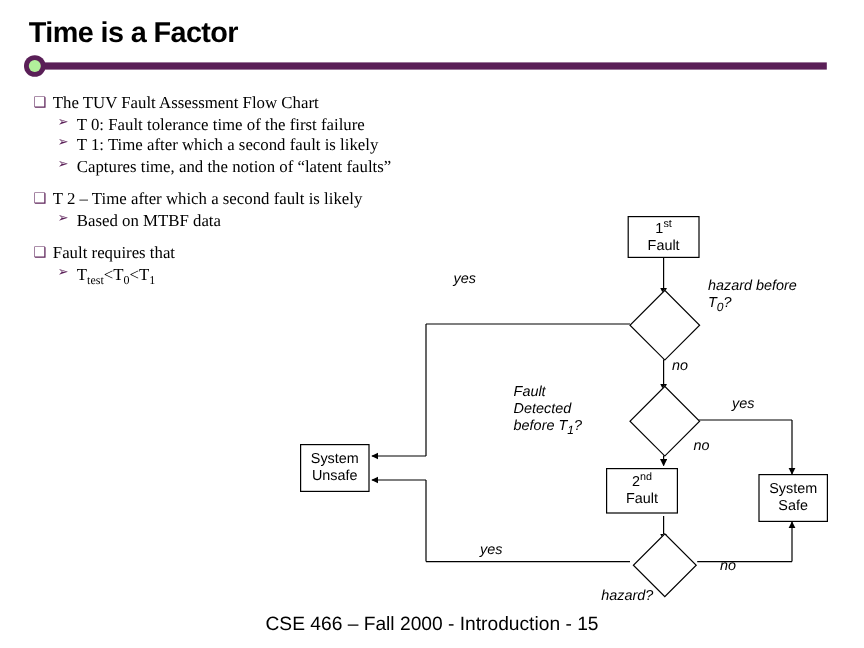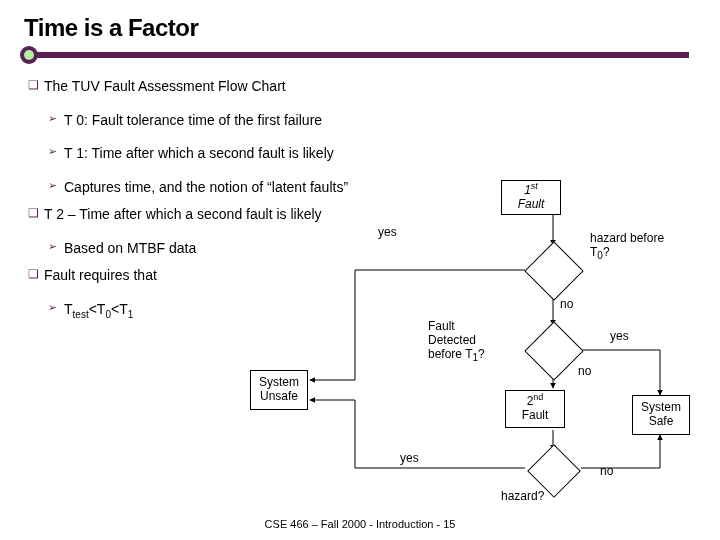--- a/index.html
+++ b/index.html
@@ -52,36 +52,37 @@
     background: #b2f09b;
     border-radius: 50%;
   }
   .bullets {
     position: absolute;
     left: 28px;
     top: 72px;
     width: 420px;
     font-size: 14px;
     line-height: 1.25;
+    font-family: Liberation Serif, serif;
   }
   .b1 {
     margin-top: 6px;
     padding-left: 16px;
     position: relative;
   }
   .b1::before {
     content: "❑";
     position: absolute;
     left: 0;
     top: 0;
     color: #5a1f57;
     font-size: 12px;
   }
   .b2 {
-    margin-top: 16px;
+    margin-top: 0;
     padding-left: 36px;
     position: relative;
   }
   .b2::before {
     content: "➢";
     position: absolute;
     left: 20px;
     top: 0;
     color: #5a1f57;
     font-size: 11px;
@@ -113,28 +114,29 @@
     position: absolute;
     transform: rotate(45deg);
     border: 1px solid #000;
     background: #fff;
   }
   .label {
     position: absolute;
     font-size: 12px;
     line-height: 1.15;
     text-align: center;
+    font-style: italic;
   }
   .footer {
     position: absolute;
     bottom: 10px;
     left: 0;
     width: 720px;
     text-align: center;
-    font-size: 11px;
+    font-size: 16px;
   }
   svg.lines {
     position: absolute;
     left: 0;
     top: 0;
     width: 720px;
     height: 540px;
   }
 </style>
 </head>
@@ -188,21 +190,21 @@
       <line x1="553" y1="430" x2="553" y2="450" stroke="#000" stroke-width="1" marker-end="url(#arr)"></line>
 
       <line x1="525" y1="468" x2="355" y2="468" stroke="#000" stroke-width="1"></line>
       <line x1="355" y1="468" x2="355" y2="400" stroke="#000" stroke-width="1"></line>
       <line x1="355" y1="400" x2="310" y2="400" stroke="#000" stroke-width="1" marker-end="url(#arr)"></line>
 
       <line x1="581" y1="468" x2="660" y2="468" stroke="#000" stroke-width="1"></line>
       <line x1="660" y1="468" x2="660" y2="435" stroke="#000" stroke-width="1" marker-end="url(#arr)"></line>
     </svg>
 
-    <div class="box" style="left:501px; top:180px; width:60px; height:35px;font-style:italic;">
+    <div class="box" style="left:523px; top:180px; width:60px; height:35px;">
       <div>
         <span>1</span><sup>st</sup><br>
         <span>Fault</span>
       </div>
     </div>
 
     <div class="diamond-shape" style="left:533px; top:250px; width:40px; height:40px;"></div>
     <div class="label" style="left:590px; top:232px; width:90px; text-align:left;">
       <span>hazard before</span><br>
       <span>T</span><sub>0</sub><span>?</span>

